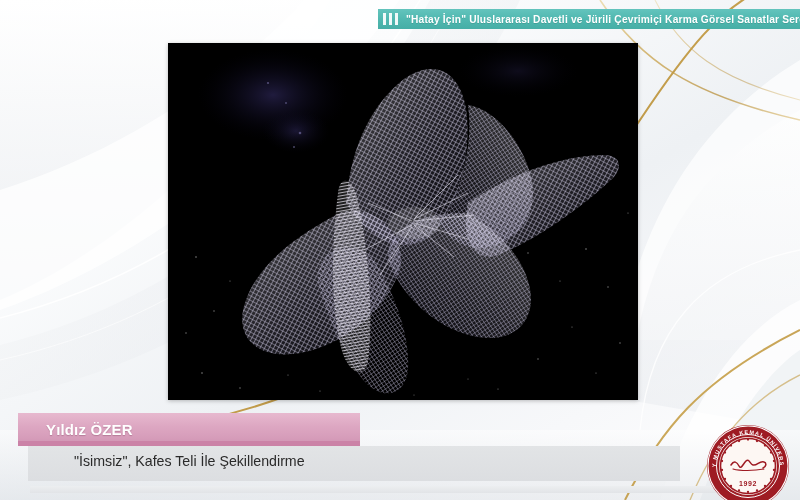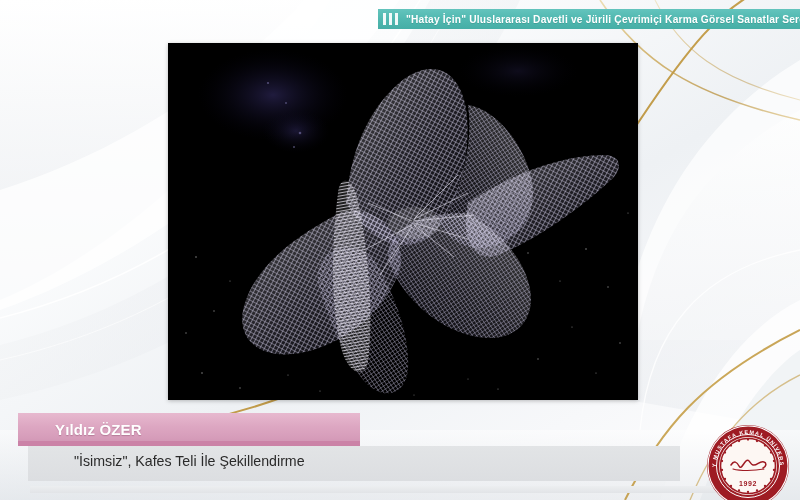--- a/index.html
+++ b/index.html
@@ -42,21 +42,21 @@
     position:absolute;left:18px;top:413px;width:342px;height:33px;
     background:linear-gradient(180deg,#e7b9cf 0%,#dda7c2 40%,#d79ebb 70%,#cf93b2 100%);
     display:flex;align-items:center;
   }
   .name-banner:after{
     content:"";position:absolute;left:0;bottom:0;width:100%;height:5px;
     background:#c97ea4;opacity:.82;
   }
   .name-text{
     position:relative;z-index:2;color:#ffffff;font-weight:bold;font-size:15px;
-    margin-left:37px;text-shadow:0 1px 1px rgba(120,60,90,.35);letter-spacing:.01em;
+    margin-left:28px;text-shadow:0 1px 1px rgba(120,60,90,.35);letter-spacing:.01em;
   }
 
   
   .caption-band{
     position:absolute;left:28px;top:446px;width:652px;height:35px;
     background:linear-gradient(180deg,#e2e4e6 0%,#dcdee1 100%);
   }
   .caption-text{
     position:absolute;left:74px;top:453px;width:560px;
     font-size:14.2px;color:#2a2a2a;white-space:nowrap;

